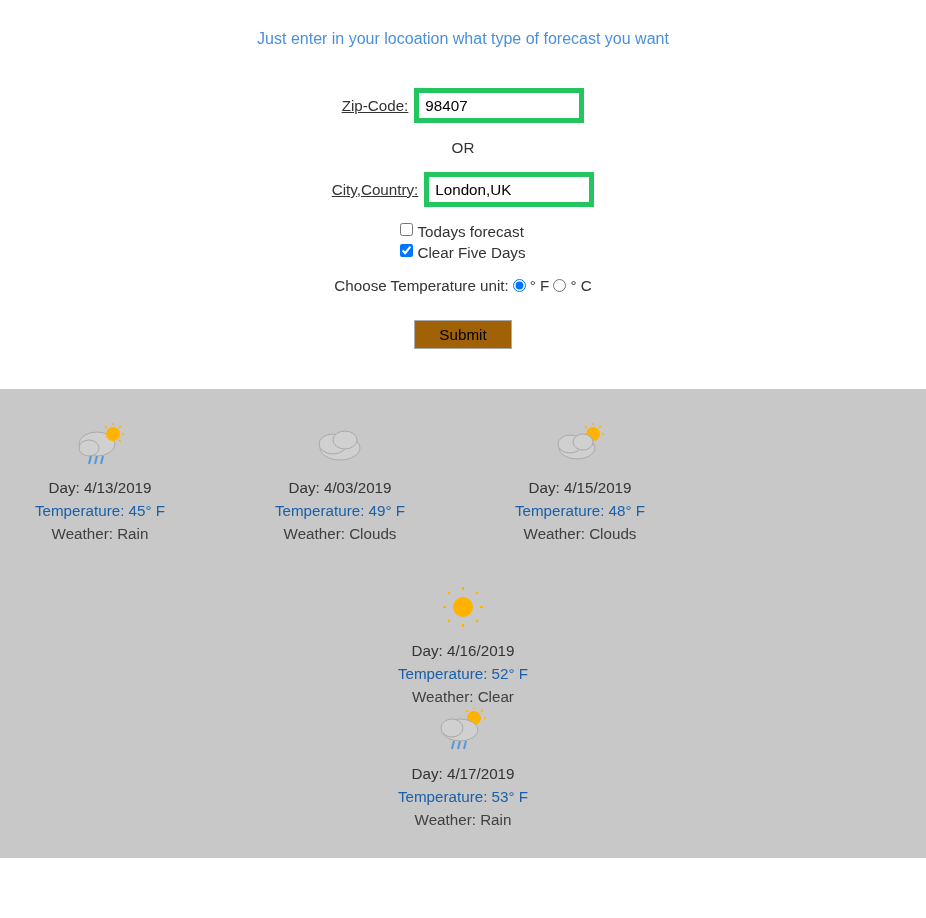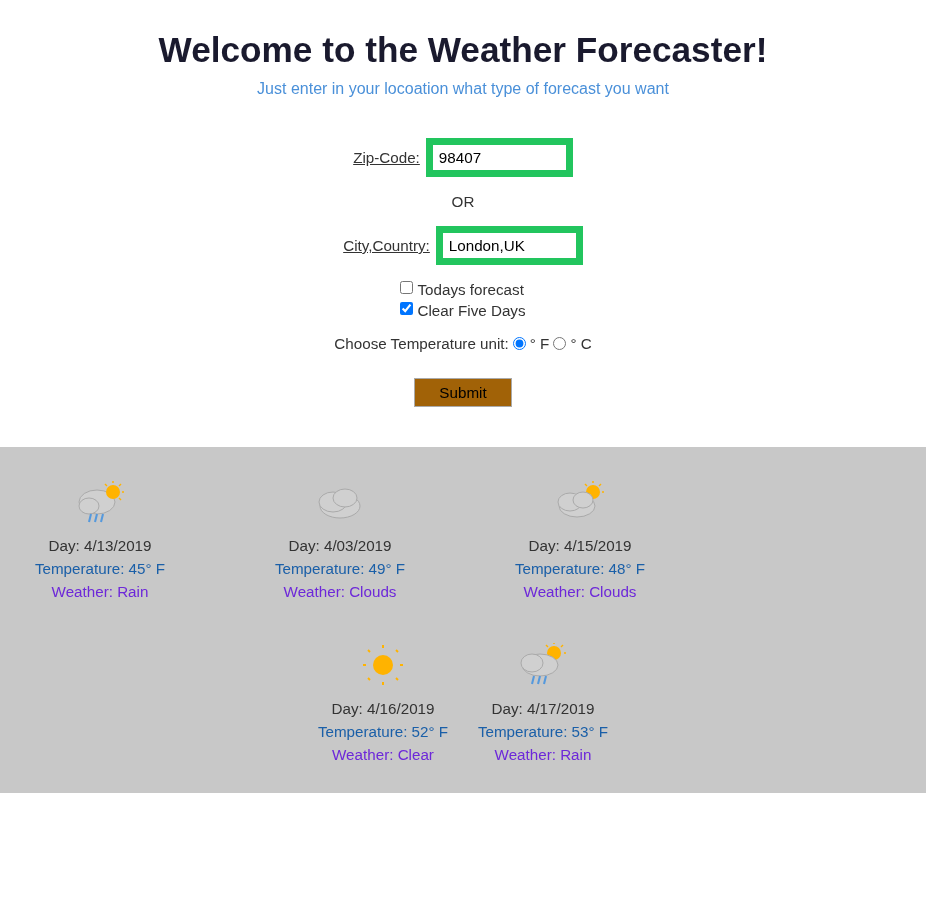--- a/index.html
+++ b/index.html
@@ -42,24 +42,24 @@
       gap: 6px;
     }
 
     .form-row label {
       font-size: 0.95em;
       color: #333;
       text-decoration: underline;
     }
 
     .form-row input[type="text"] {
-      border: 7px solid #22c55e;
+      border: 5px solid #22c55e;
       padding: 4px 6px;
       font-size: 0.95em;
-      width: 147px;
+      width: 170px;
     }
 
     .or-text {
       font-size: 0.95em;
       color: #333;
     }
 
     .checkbox-group {
       display: flex;
       flex-direction: column;
@@ -97,20 +97,21 @@
 
     .weather-grid-top {
       display: flex;
       gap: 80px;
       margin-bottom: 40px;
     }
 
     .weather-grid-bottom {
       display: flex;
       justify-content: center;
+      flex-direction: column;
     }
 
     .weather-card {
       display: flex;
       flex-direction: column;
       align-items: center;
       gap: 6px;
       min-width: 160px;
     }
 
@@ -128,28 +129,27 @@
       color: #333;
     }
 
     .weather-temp {
       font-size: 0.95em;
       color: #1a5fa8;
     }
 
     .weather-desc {
       font-size: 0.95em;
-      color: #6d28d9;
+      color: #404040;
     }
   </style>
 </head>
 <body>
 
 <div class="top-section">
-  <h1 class="main-title">Welcome to the Weather Forecaster!</h1>
   <p class="subtitle">Just enter in your locoation what type of forecast you want</p>
 
   <div class="form-area">
 
     <div class="form-row">
       <label>Zip-Code:</label>
       <input type="text" value="98407" style="">
     </div>
 
     <div class="or-text">OR</div>

